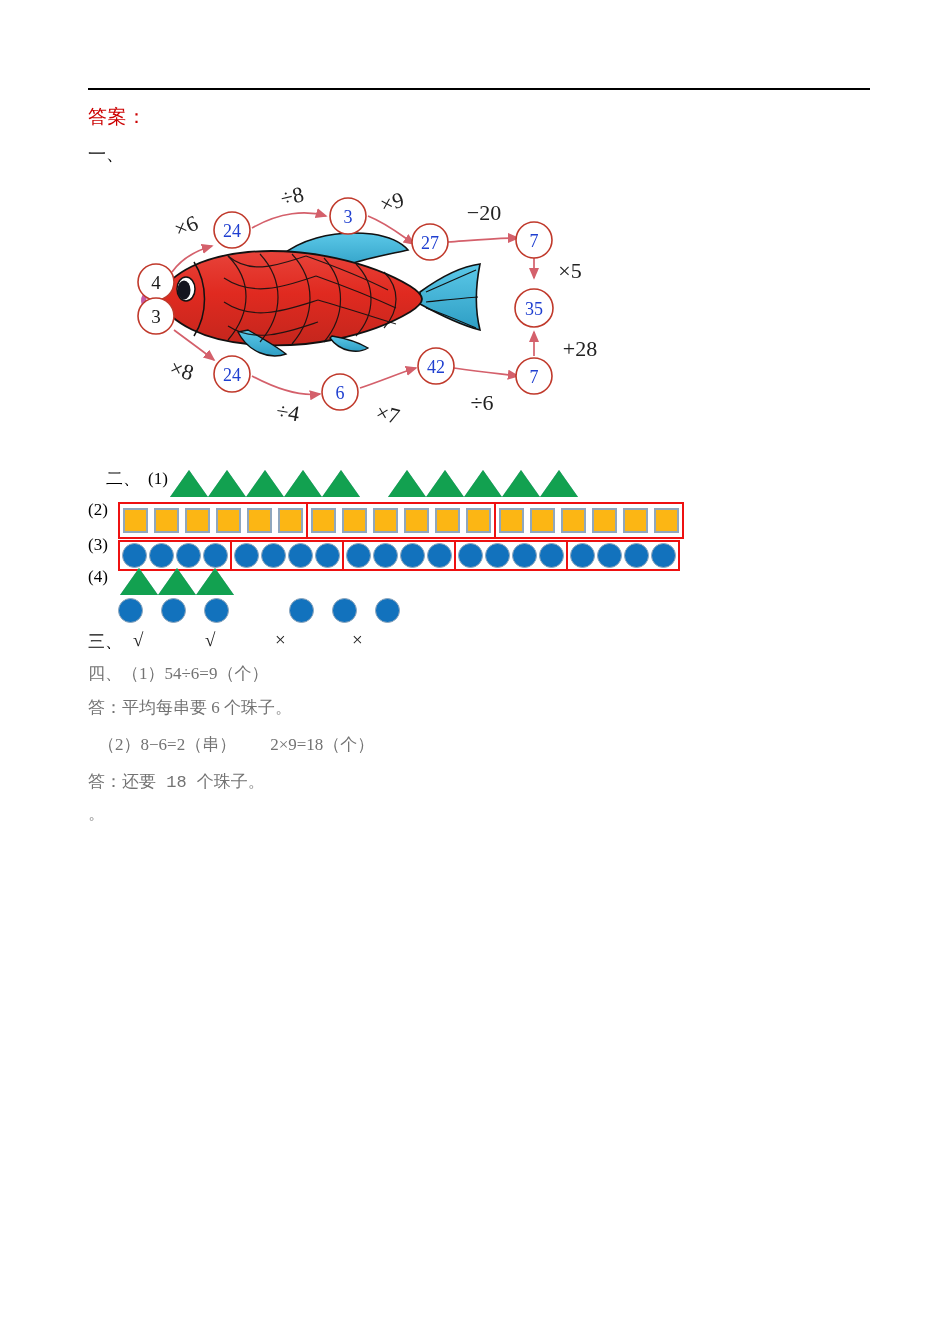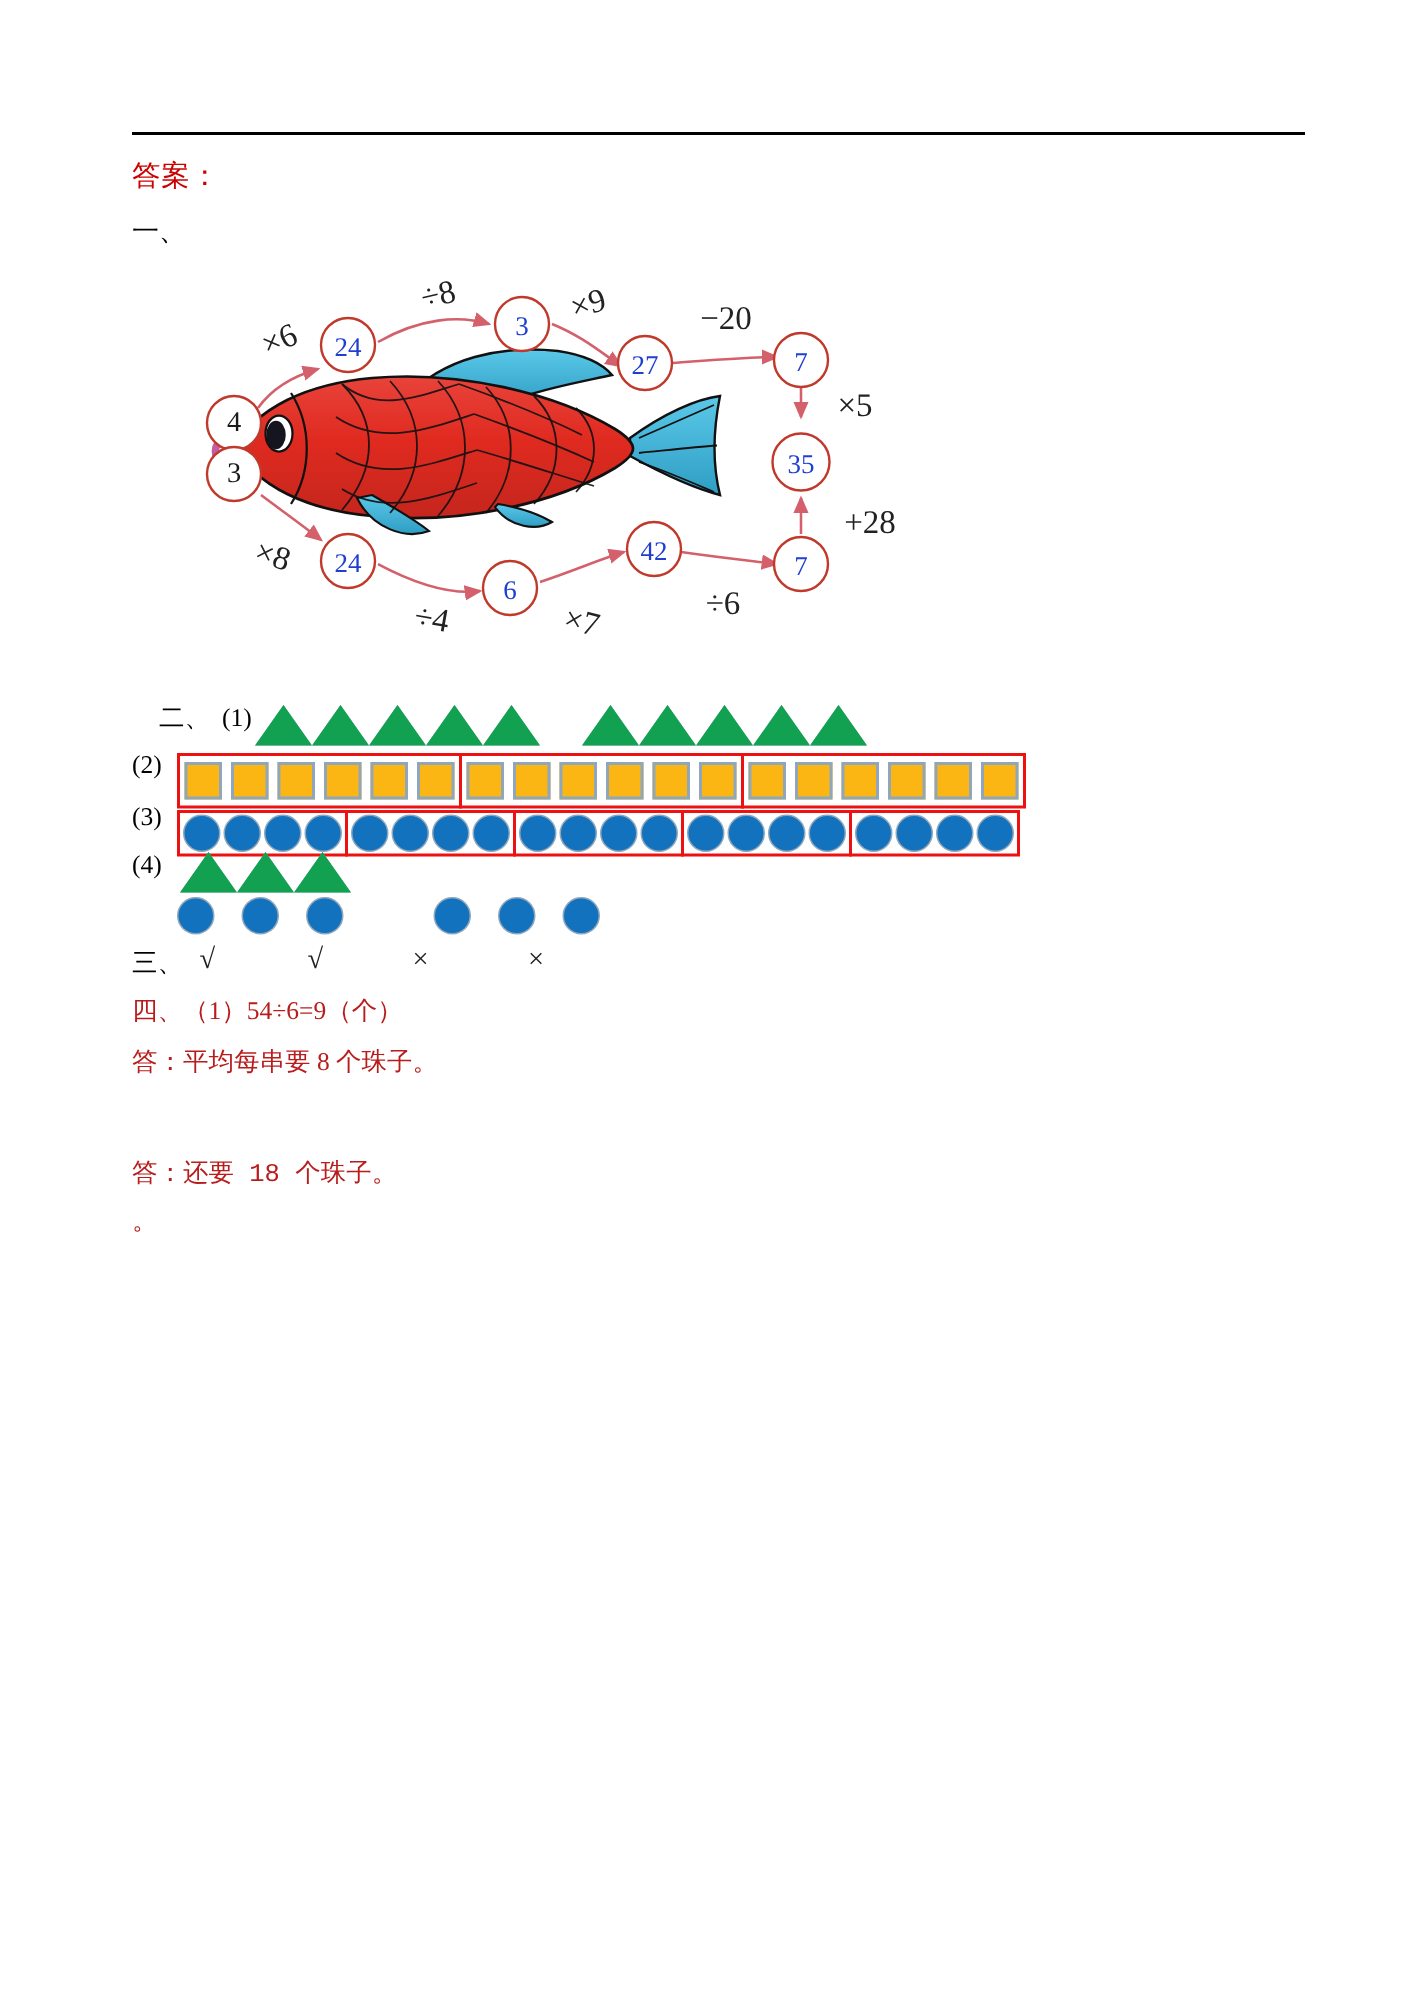--- a/index.html
+++ b/index.html
@@ -121,21 +121,21 @@
   .row-abs { position:absolute; }
 
   
   .sec3-label { position:absolute; left:88px; top:630px; font-size:17px; }
   .mark { position:absolute; font-size:19px; color:#222; font-family:"Liberation Serif",serif;}
 
   
   .p-text {
     position: absolute;
     font-size: 17px;
-    color: #b91c1c;
+    color: #737373;
     white-space: pre;
   }
 </style>
 </head>
 <body>
 
 <div class="page">
 
   <div class="top-rule"></div>
 
@@ -367,17 +367,18 @@
       </span>
     </div>
 
   <div class="sec3-label">三、</div>
   <span class="mark" style="left:133px; top:629px;">√</span>
   <span class="mark" style="left:205px; top:629px;">√</span>
   <span class="mark" style="left:275px; top:629px;">×</span>
   <span class="mark" style="left:352px; top:629px;">×</span>
 
   <div class="p-text" style="left:88px; top:662px;"><span>四、</span><span>（1）54÷6=9（个）</span></div>
-  <div class="p-text" style="left:88px; top:696px;">答：平均每串要 8 个珠子。</div>
+  <div class="p-text" style="left:88px; top:696px;">答：平均每串要 6 个珠子。</div>
+  <div class="p-text" style="left:98px; top:733px;">（2）8−6=2（串）　　2×9=18（个）</div>
   <div class="p-text" style="left:88px; top:770px;font-family:Liberation Mono, monospace;">答：还要 18 个珠子。</div>
   <div class="p-text" style="left:88px; top:802px;">。</div>
 
 </div>
 
 </body></html>

